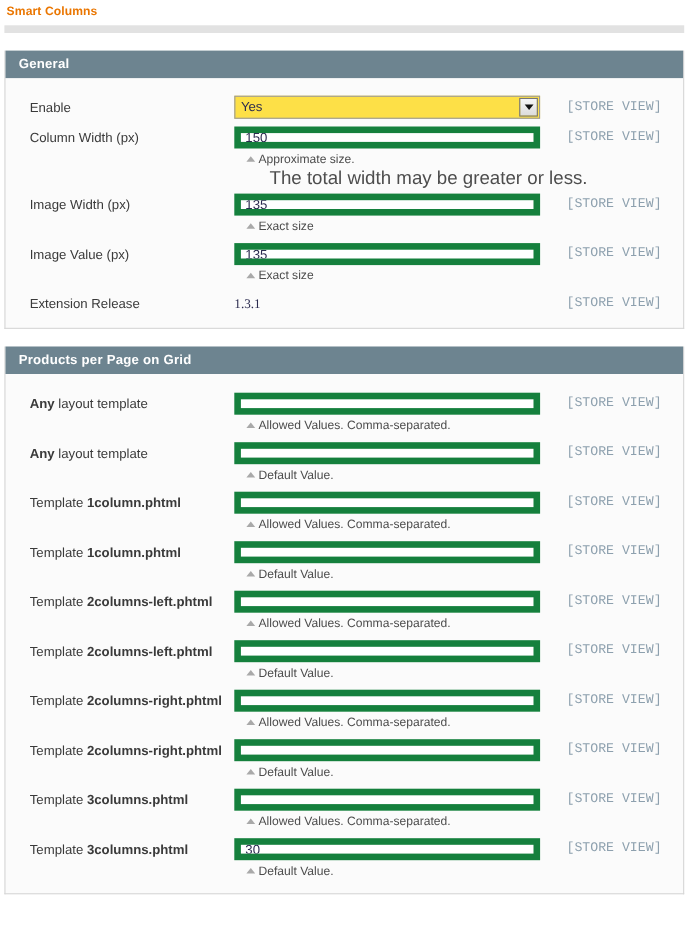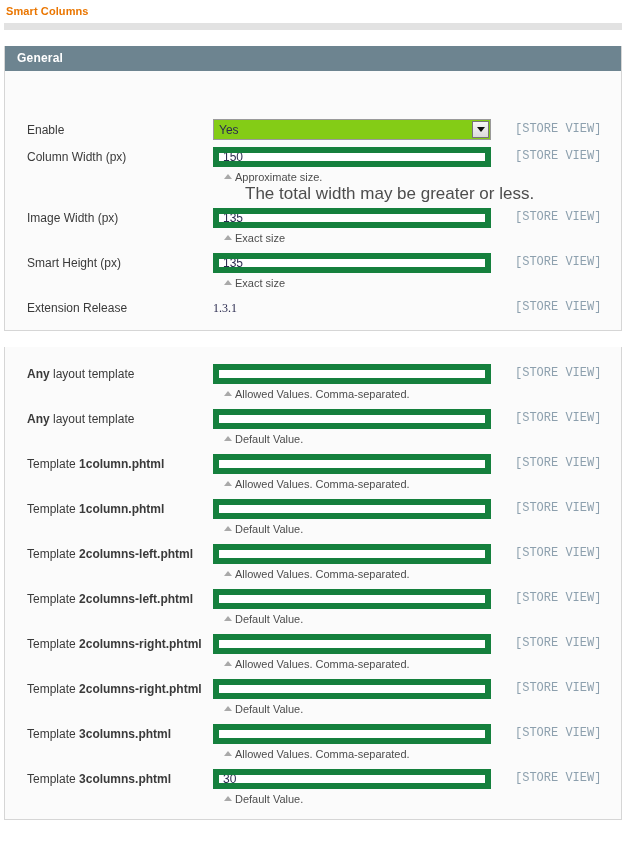--- a/index.html
+++ b/index.html
@@ -45,21 +45,21 @@
     padding: 10px 0 12px 0;
   }
   .row {
     position: relative;
     min-height: 22px;
     padding: 0 0 0 0;
     margin: 0 0 0 0;
   }
   .row-main {
     display: flex;
-    align-items: flex-end;
+    align-items: center;
     padding: 6px 0 0 0;
   }
   .label {
     width: 208px;
     padding-left: 22px;
     box-sizing: border-box;
     font-size: 12px;
     color: #3a3a3a;
     line-height: 20px;
     white-space: nowrap;
@@ -79,23 +79,22 @@
     font-size: 12px;
     color: #2b2b4f;
     padding: 1px 4px;
     outline: none;
   }
   .sel-wrap {
     position: relative;
     width: 278px;
     height: 21px;
     border: 1px solid #9a9a9a;
-    background: #84cc16;
+    background: #fde047;
     box-sizing: border-box;
-    margin-top: 32px;
   }
   .sel-value {
     font-size: 12px;
     color: #2b2b4f;
     line-height: 19px;
     padding-left: 5px;
   }
   .sel-btn {
     position: absolute;
     right: 1px;
@@ -188,38 +187,39 @@
           <div class="row">
             <div class="row-main">
               <div class="label">Image Width (px)</div>
               <div class="control"><input class="txt" type="text" value="135" style=""></div>
               <div class="scope">[STORE VIEW]</div>
             </div>
             <div class="note"><span class="tri"></span><span>Exact size</span></div>
           </div>
           <div class="row">
             <div class="row-main">
-              <div class="label">Smart Height (px)</div>
+              <div class="label">Image Value (px)</div>
               <div class="control"><input class="txt" type="text" value="135" style=""></div>
               <div class="scope">[STORE VIEW]</div>
             </div>
             <div class="note"><span class="tri"></span><span>Exact size</span></div>
           </div>
           <div class="row">
             <div class="row-main">
               <div class="label">Extension Release</div>
               <div class="control">
                 <div class="static-value">1.3.1</div>
               </div>
               <div class="scope">[STORE VIEW]</div>
             </div>
           </div>
         </div>
       </div>
       <div class="fieldset">
+        <div class="fieldset-head">Products per Page on Grid</div>
         <div class="fieldset-body">
           <div class="row">
             <div class="row-main">
               <div class="label"><b>Any</b><span> layout template</span></div>
               <div class="control"><input class="txt" type="text" style=""></div>
               <div class="scope">[STORE VIEW]</div>
             </div>
             <div class="note"><span class="tri"></span><span>Allowed Values. Comma-separated.</span></div>
           </div>
           <div class="row">

